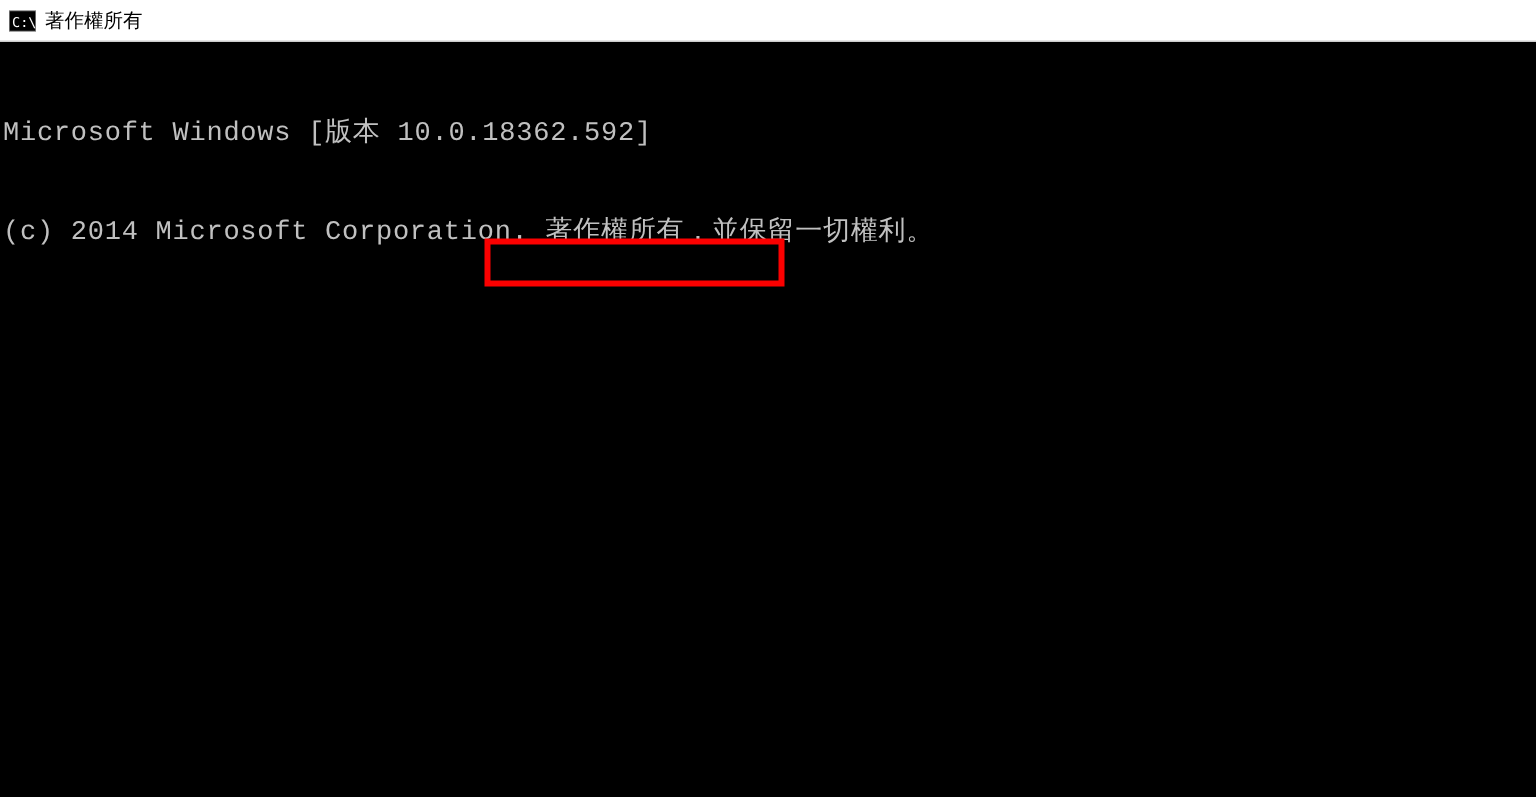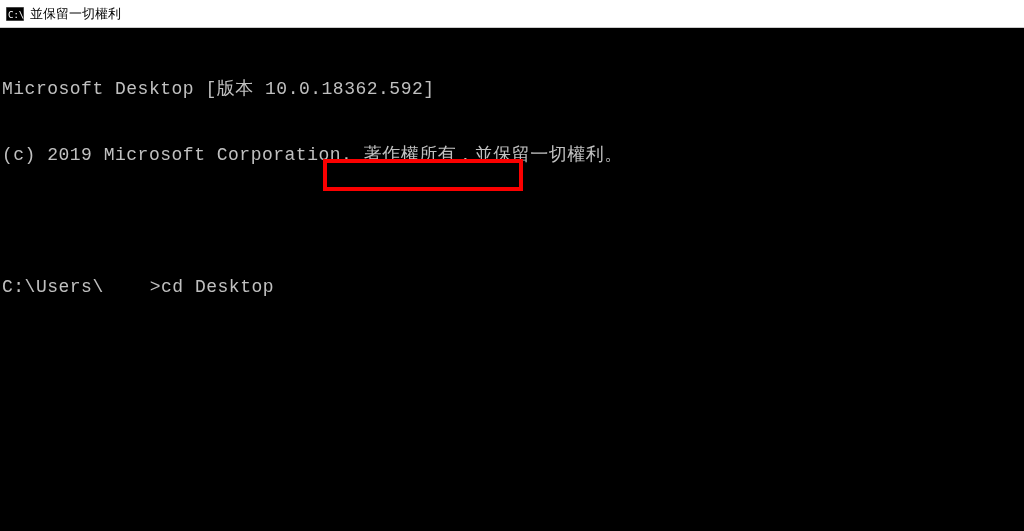--- a/index.html
+++ b/index.html
@@ -58,28 +58,27 @@
 </head>
 <body>
 
 <div class="titlebar">
   <span class="titlebar-icon">
     <svg width="18" height="14" viewBox="0 0 18 14">
       <rect x="0" y="0" width="18" height="14" fill="#000" stroke="#888" stroke-width="1"></rect>
       <text x="2" y="11" fill="#fff" font-size="9" font-family="monospace">C:\</text>
     </svg>
   </span>
-  <span class="titlebar-title">並保留一切權利</span>
+  <span class="titlebar-title">著作權所有</span>
 </div>
 
 <div class="terminal">
-  <span class="terminal-line">Microsoft Desktop [版本 10.0.18362.592]</span>
-  <span class="terminal-line">(c) 2019 Microsoft Corporation. 著作權所有，並保留一切權利。</span>
+  <span class="terminal-line">Microsoft Windows [版本 10.0.18362.592]</span>
+  <span class="terminal-line">(c) 2014 Microsoft Corporation. 著作權所有，並保留一切權利。</span>
   <span class="terminal-line"></span>
-  <span class="terminal-line"><span>C:\Users\</span><span class="redacted"></span><span>&gt;cd Desktop</span></span>
   <span class="terminal-line"></span>
   <span class="terminal-line"></span>
   
   
   
   
   
   
   
   

